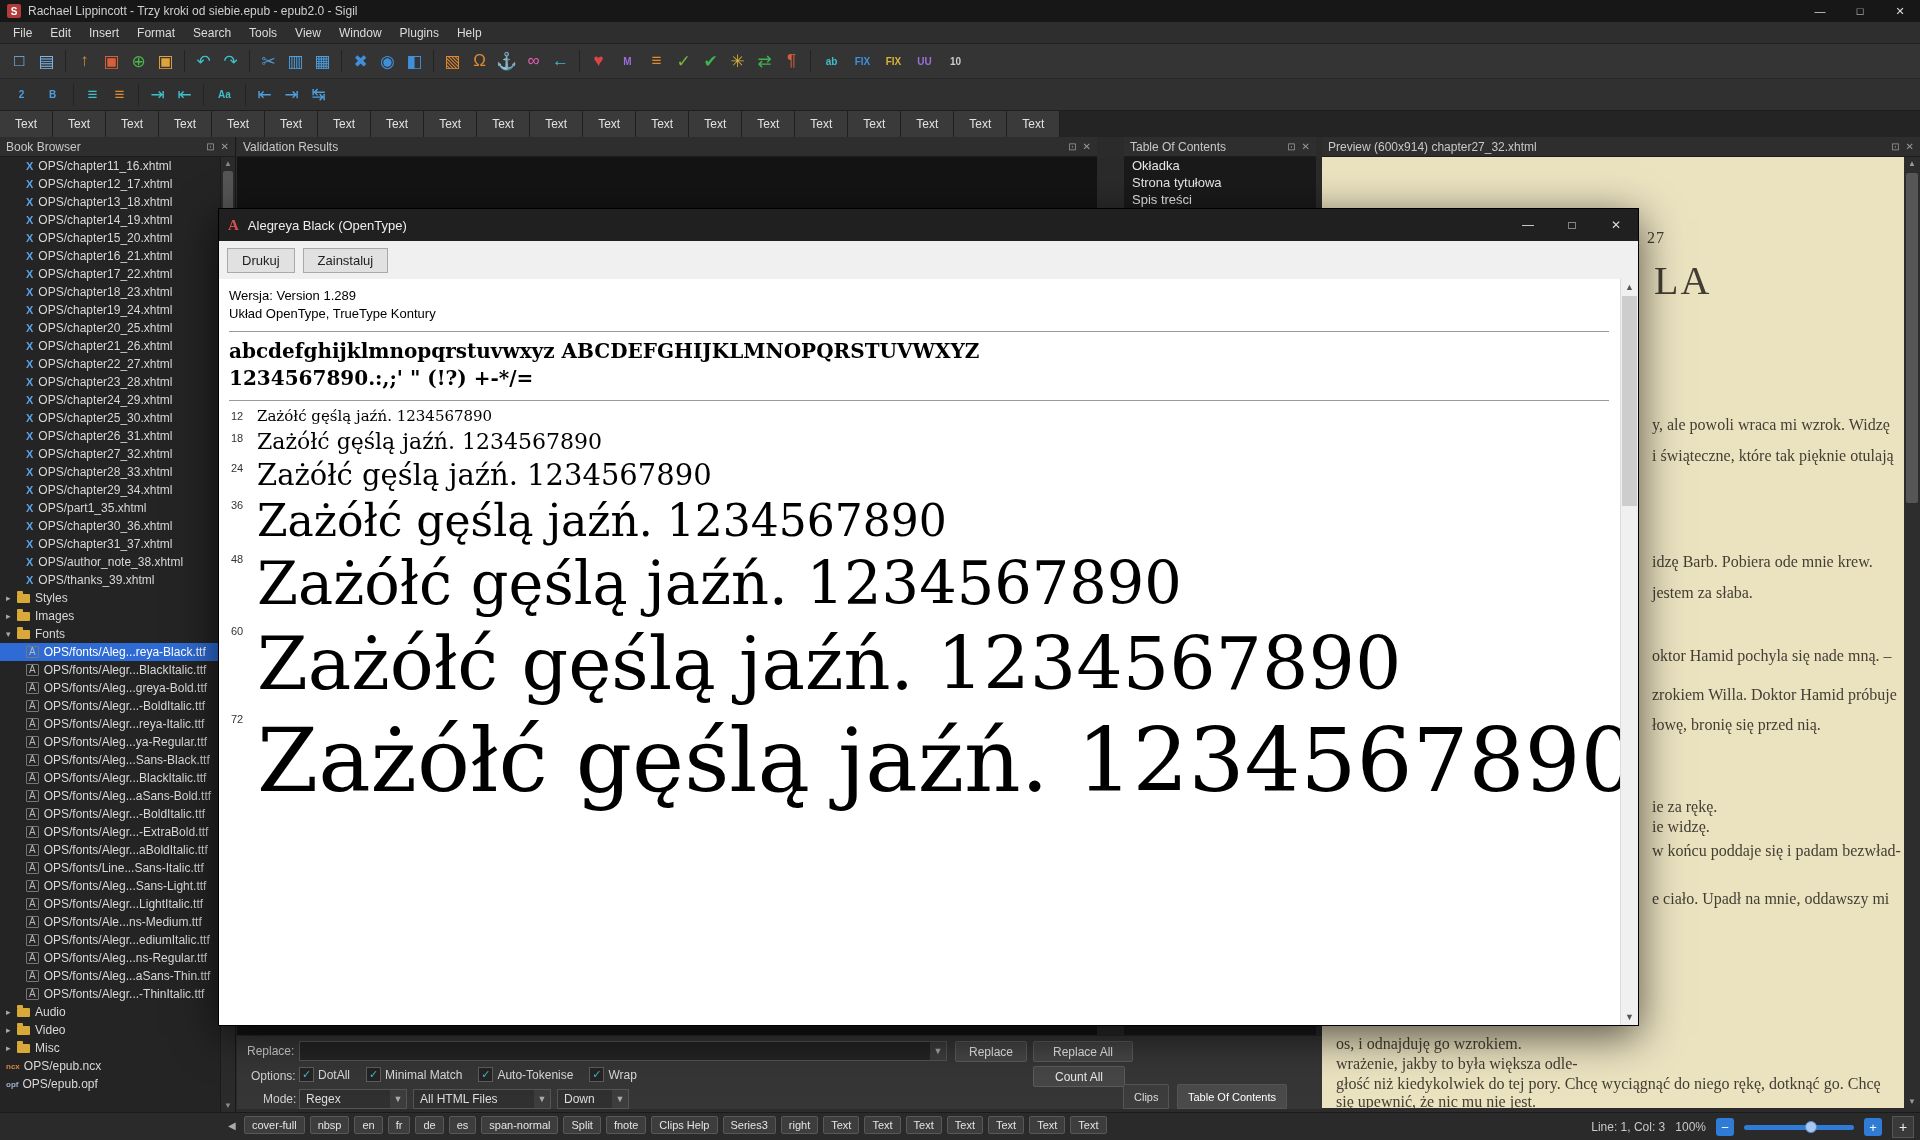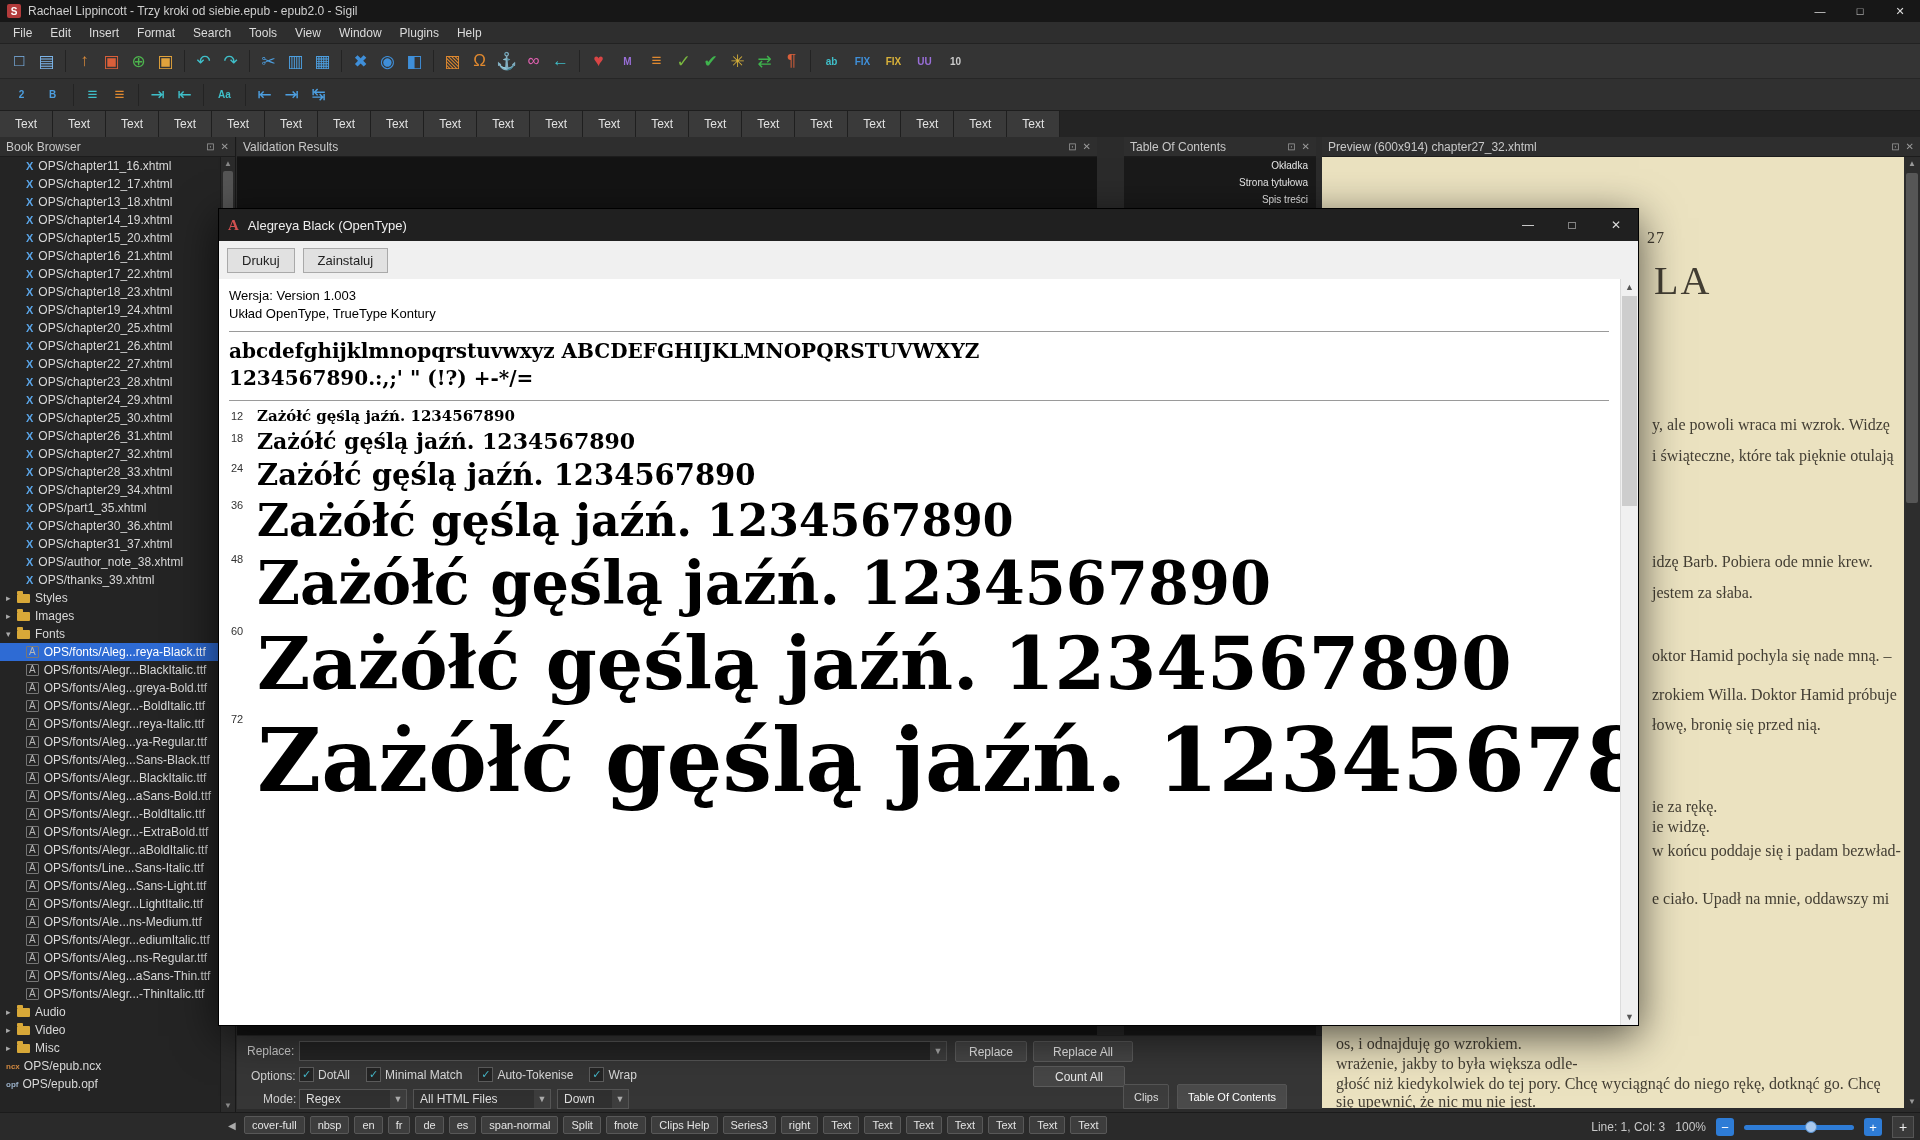--- a/index.html
+++ b/index.html
@@ -52,21 +52,21 @@
   .fold::before{content:"";position:absolute;top:-3px;left:0;width:6px;height:3px;background:#d8a838;
                 border-radius:1px 1px 0 0;}
   .badge{font-size:8px;font-weight:bold;margin-right:4px;flex:none;}
   .bb-scroll{position:absolute;right:0;top:20px;bottom:0;width:14px;background:#2b2b2b;
              border-left:1px solid #1c1c1c;}
   .sthumb{position:absolute;left:2px;right:2px;background:#555;border-radius:2px;}
   .sarrow{position:absolute;width:100%;text-align:center;font-size:8px;color:#888;}
 
   #validation{position:absolute;left:237px;top:137px;width:860px;height:898px;background:#141414;}
   #toc{position:absolute;left:1124px;top:137px;width:192px;height:898px;background:#1a1a1a;}
-  .toc-item{font-size:10px;color:#e6e6e6;padding:1px 8px;height:15px;line-height:15px;text-align:right;}
+  .toc-item{font-size:13px;color:#e6e6e6;padding:1px 8px;height:15px;line-height:15px;}
 
   #preview{position:absolute;left:1322px;top:137px;width:598px;height:971px;background:#1a1a1a;}
   .pv-page{position:absolute;top:20px;left:0;right:16px;bottom:0;background:#ebe2c0;
            font-family:"Liberation Serif",serif;color:#433e33;overflow:hidden;}
   .pv-line{position:absolute;white-space:nowrap;font-size:16px;}
   .pv-scroll{position:absolute;top:20px;right:0;bottom:0;width:16px;background:#2d2d2d;}
 
   
   #findbar{position:absolute;left:237px;top:1035px;width:1085px;height:73px;background:#363636;
            border-top:1px solid #272727;font-size:12px;}
@@ -116,21 +116,21 @@
               align-items:center;gap:8px;padding-left:8px;}
   .fw-toolbtn{background:#e1e1e1;border:1px solid #a9a9a9;color:#222;font-size:13px;padding:4px 14px;}
   .fw-body{position:absolute;top:70px;left:0;right:17px;bottom:0;background:#fff;color:#000;
            padding:8px 0 0 10px;overflow:hidden;box-sizing:border-box;}
   .fw-info{font-size:13px;line-height:18px;color:#000;}
   .fw-hr{border-top:1px solid #9a9a9a;margin:8px 12px 6px 0;}
   .fw-alpha{font-family:"DejaVu Serif",serif;font-weight:bold;font-size:20px;line-height:27px;
             white-space:nowrap;color:#000;}
   .fw-sample{position:relative;padding-left:28px;margin-top:4px;white-space:nowrap;}
   .fw-size{position:absolute;left:2px;top:3px;font-size:11px;color:#333;font-family:"Liberation Sans",sans-serif;}
-  .fw-pangram{font-family:"DejaVu Serif",serif;font-weight:bold;color:#000;line-height:1.15;}
+  .fw-pangram{font-family:"DejaVu Serif",serif;font-weight:normal;color:#000;line-height:1.15;}
   .fw-scroll{position:absolute;top:70px;right:0;bottom:0;width:17px;background:#f0f0f0;
              border-left:1px solid #dcdcdc;}
   .fw-sthumb{position:absolute;left:1px;right:1px;top:17px;height:210px;background:#cdcdcd;}
   .fw-sarrow{position:absolute;width:100%;text-align:center;color:#555;font-size:9px;}
 </style>
 </head>
 <body>
 
 <div class="titlebar">
   <div class="app-icon">S</div>
@@ -615,21 +615,21 @@
       <div class="fw-btn">—</div>
       <div class="fw-btn">□</div>
       <div class="fw-btn">✕</div>
     </div>
   </div>
   <div class="fw-toolbar">
     <div class="fw-toolbtn">Drukuj</div>
     <div class="fw-toolbtn">Zainstaluj</div>
   </div>
   <div class="fw-body" id="fw-body">
-    <div class="fw-info">Wersja: Version 1.003</div>
+    <div class="fw-info">Wersja: Version 1.289</div>
     <div class="fw-info">Układ OpenType, TrueType Kontury</div>
     <div class="fw-hr"></div>
     <div class="fw-alpha">abcdefghijklmnopqrstuvwxyz ABCDEFGHIJKLMNOPQRSTUVWXYZ</div>
     <div class="fw-alpha">1234567890.:,;' " (!?) +-*/=</div>
     <div class="fw-hr"></div>
     <div id="fw-samples">
         <div class="fw-sample"><span class="fw-size">12</span><span class="fw-pangram" style="font-size: 15px;">Zażółć gęślą jaźń. 1234567890</span></div>
         <div class="fw-sample"><span class="fw-size">18</span><span class="fw-pangram" style="font-size: 22px;">Zażółć gęślą jaźń. 1234567890</span></div>
         <div class="fw-sample"><span class="fw-size">24</span><span class="fw-pangram" style="font-size: 29px;">Zażółć gęślą jaźń. 1234567890</span></div>
         <div class="fw-sample"><span class="fw-size">36</span><span class="fw-pangram" style="font-size: 44px;">Zażółć gęślą jaźń. 1234567890</span></div>

